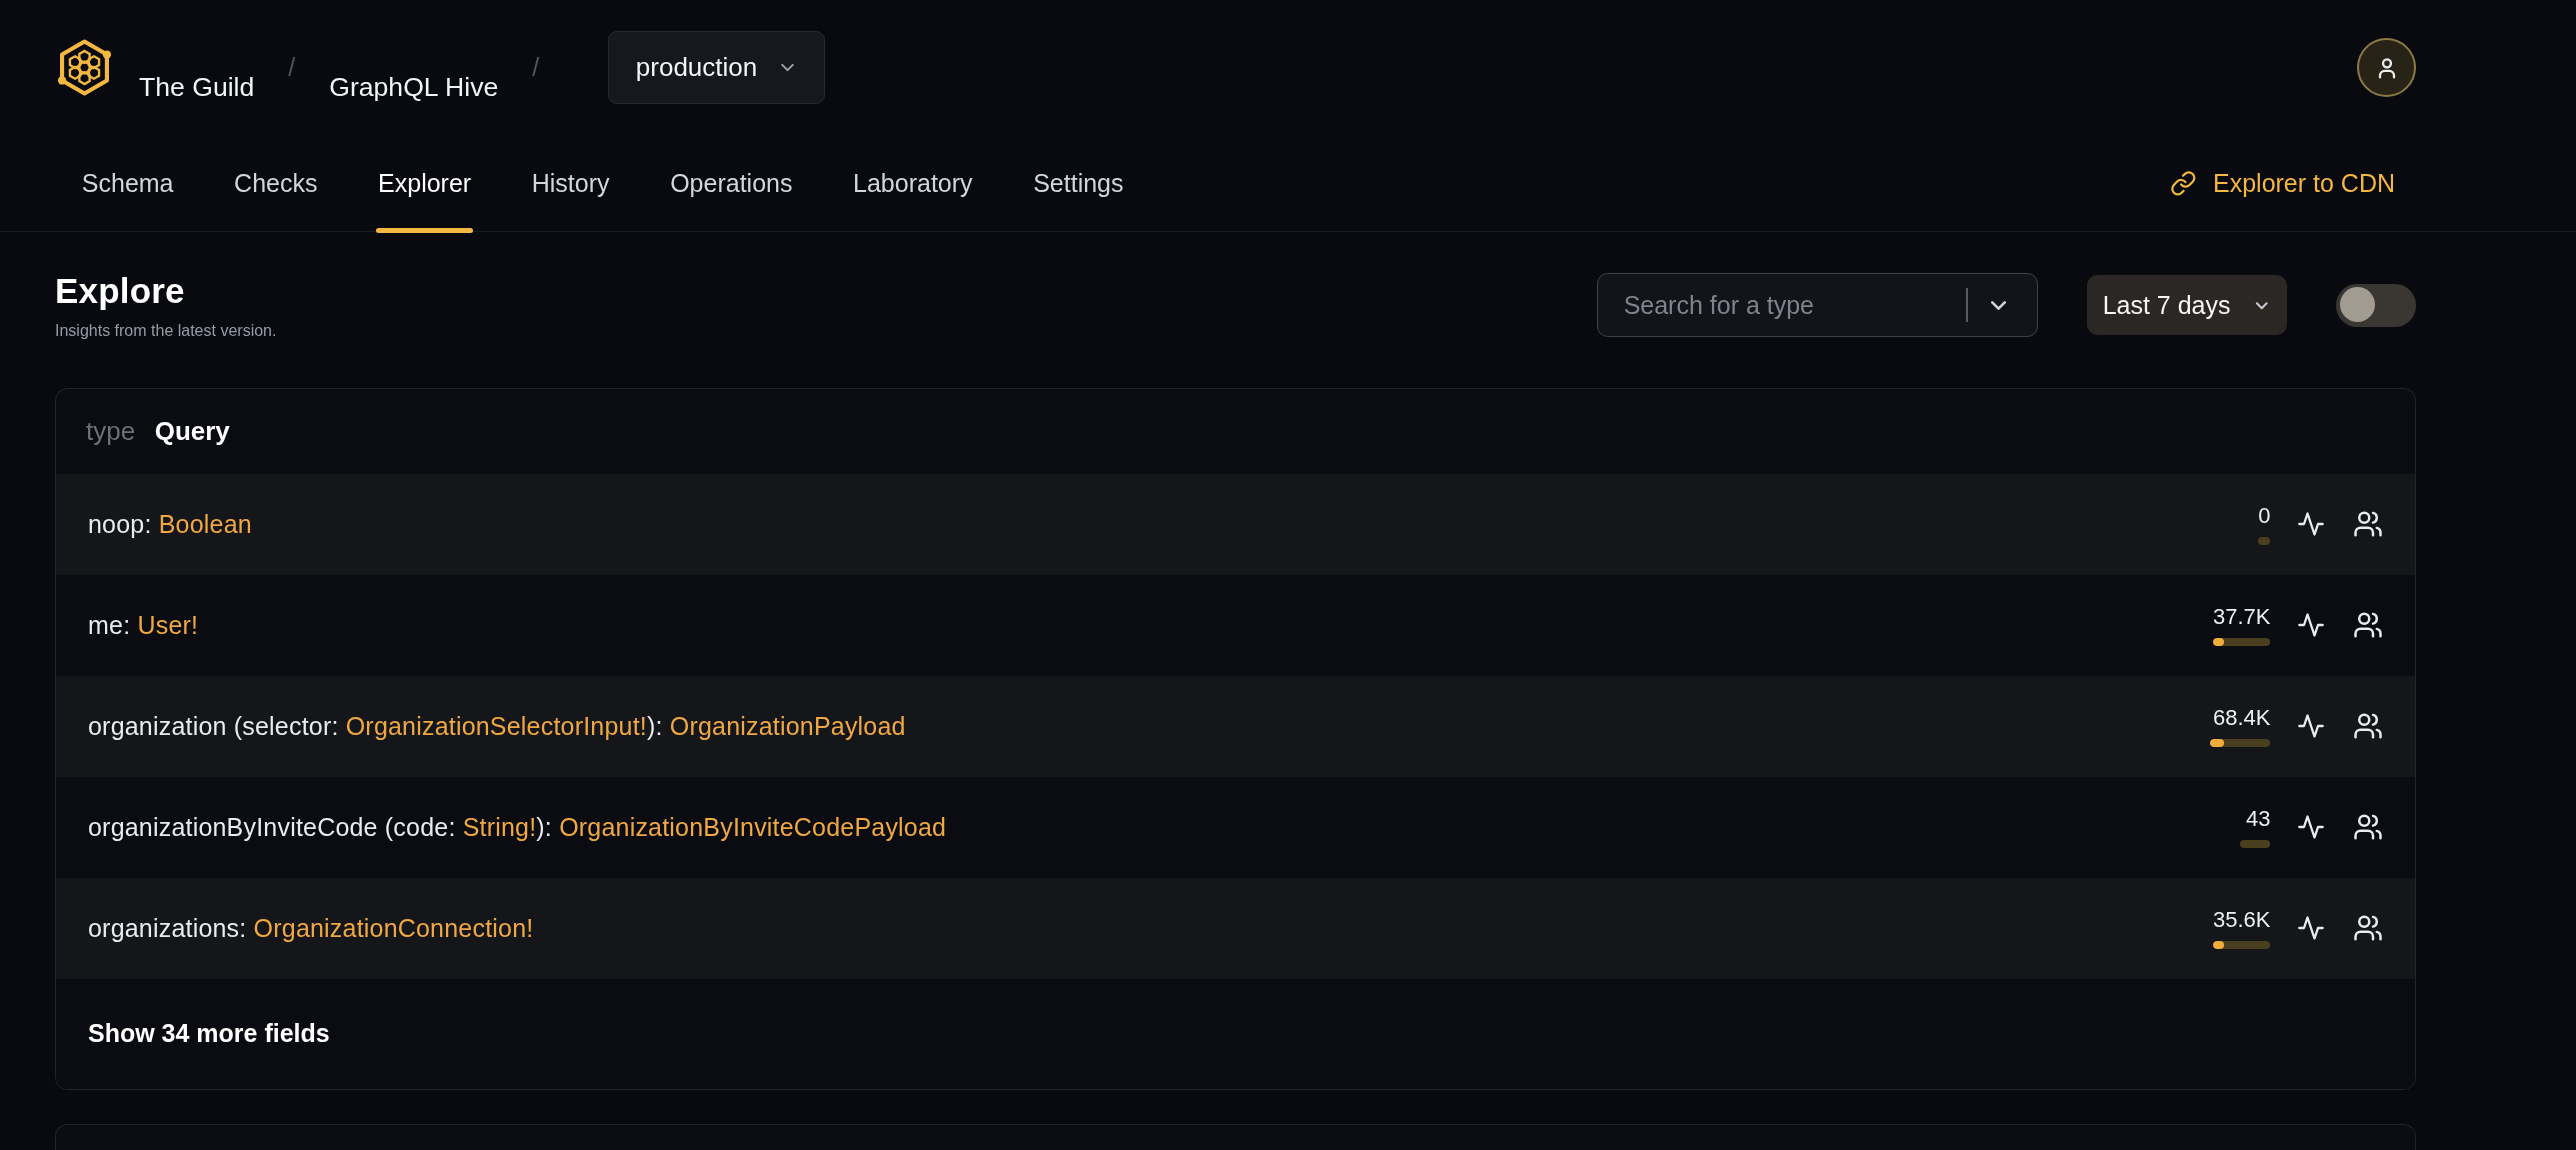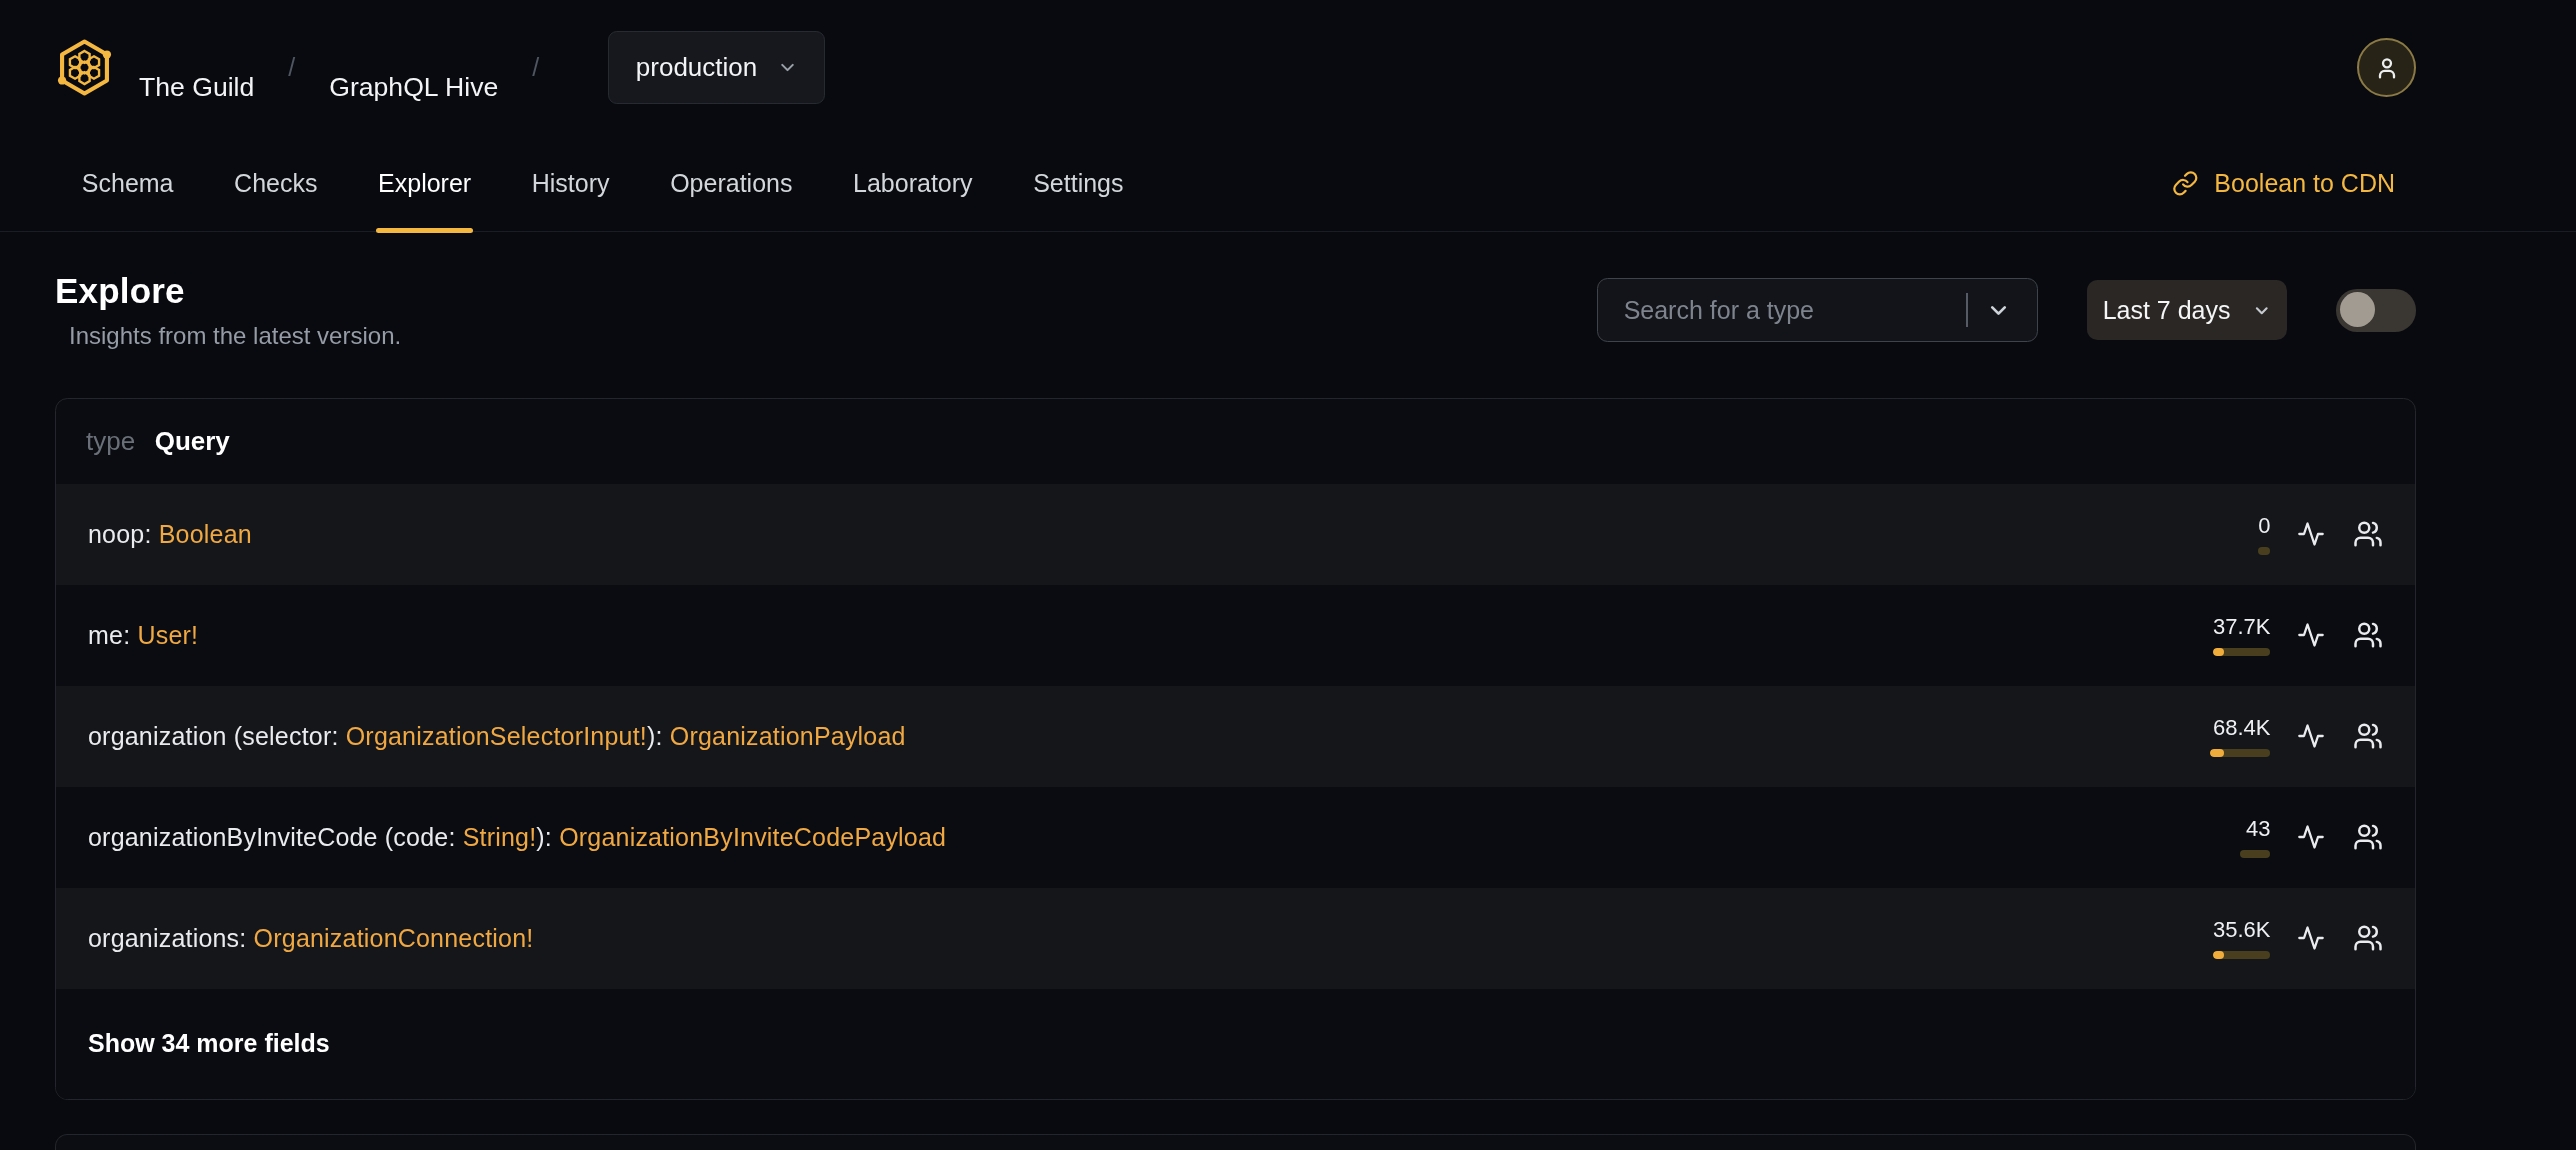--- a/index.html
+++ b/index.html
@@ -33,21 +33,21 @@
   .nav-inner { display:flex; align-items:stretch; height:96px; }
   .nav-tabs { display:flex; gap:57px; padding-left:25px; }
   .tab { font-size:25px; color:#d3d7dc; display:flex; align-items:center; position:relative; cursor:pointer; padding:0 1.8px; }
   .tab.active { color:#ffffff; }
   .tab.active::after { content:""; position:absolute; left:0; right:0; bottom:-1.8px; height:5.3px; background:#f4b740; border-radius:2.7px; }
   .cdn { margin-left:auto; display:flex; align-items:center; gap:16px; color:#f4b740; font-size:25px; cursor:pointer; padding-right:21px; }
 
   
   .page-head { display:flex; align-items:center; margin-top:39px; }
   .page-title { font-size:35px; font-weight:700; color:#ffffff; letter-spacing:0.2px; }
-  .page-sub { margin-top:10.6px; font-size:24px; color:#959ca6;margin-left:14px; }
+  .page-sub { margin-top:10.6px; font-size:16px; color:#959ca6; }
   .controls { margin-left:auto; display:flex; align-items:center; gap:49px; }
   .search-box {
     width:441px; height:64px; background:#121419; border:1.8px solid #3f444c;
     border-radius:10.6px; display:flex; align-items:center; padding:0 26px; cursor:text;
   }
   .search-ph { color:#7e848d; font-size:25px; }
   .search-divider { margin-left:auto; width:1.8px; height:34px; background:#565c65; }
   .search-chev { margin-left:17.7px; color:#ced3d9; display:flex; }
   .period-btn {
     height:60px; background:#2a2724; border-radius:10.6px; display:flex; align-items:center;
@@ -134,21 +134,21 @@
         <div class="tab">Laboratory</div>
         <div class="tab">Settings</div>
       </div>
     <div class="cdn">
       <span>
         <svg width="26.6" height="26.6" viewBox="0 0 24 24" fill="none" stroke="#f4b740" stroke-width="2" stroke-linecap="round" stroke-linejoin="round">
             <path d="M10 13a5 5 0 0 0 7.54.54l3-3a5 5 0 0 0-7.07-7.07l-1.72 1.71"></path>
             <path d="M14 11a5 5 0 0 0-7.54-.54l-3 3a5 5 0 0 0 7.07 7.07l1.71-1.71"></path>
           </svg>
       </span>
-      <span>Boolean to CDN</span>
+      <span>Explorer to CDN</span>
     </div>
   </div>
 </div>
 
 <div class="shell">
   <div class="page-head">
     <div>
       <div class="page-title">Explore</div>
       <div class="page-sub">Insights from the latest version.</div>
     </div>

